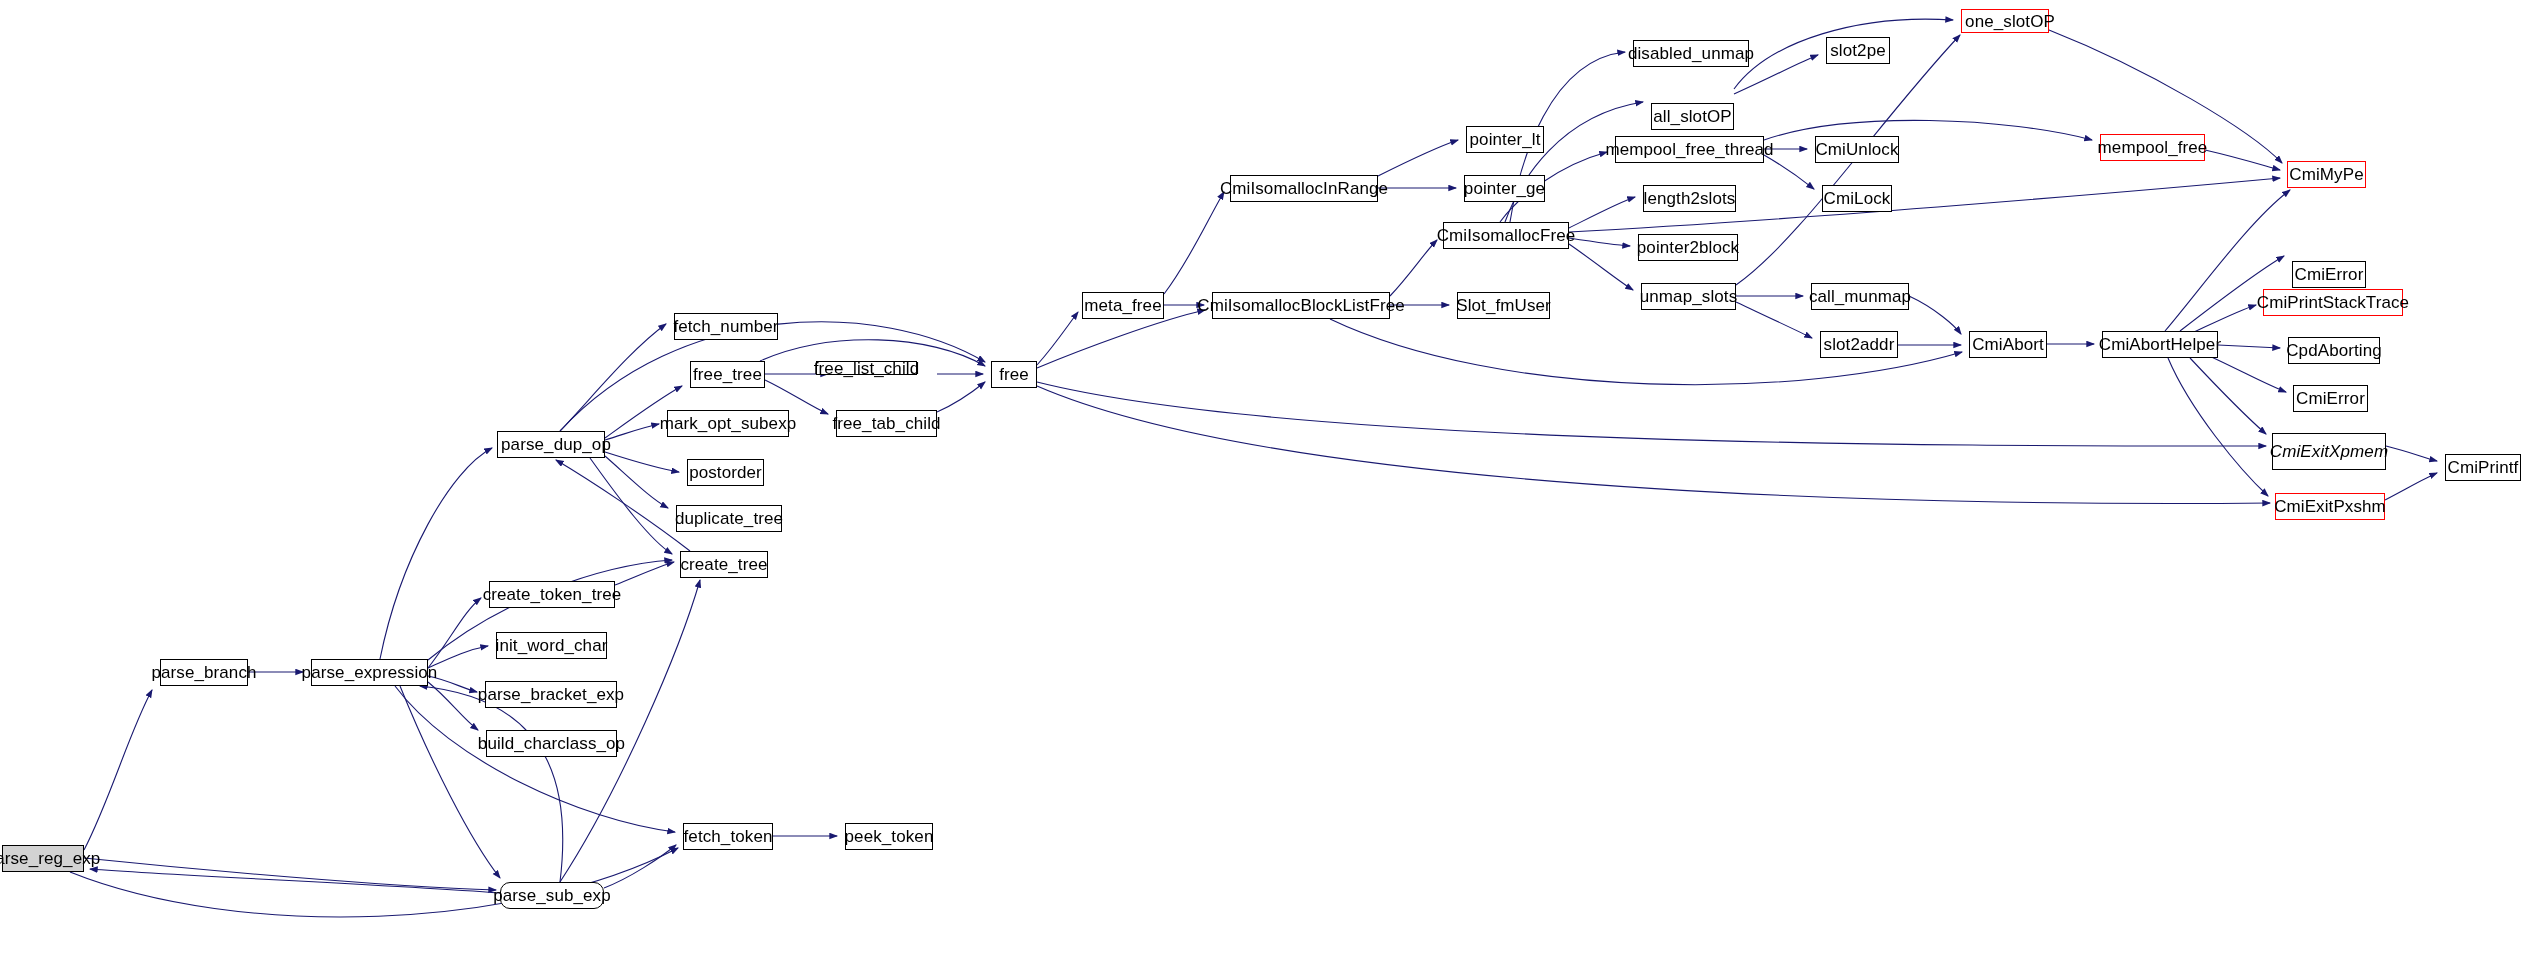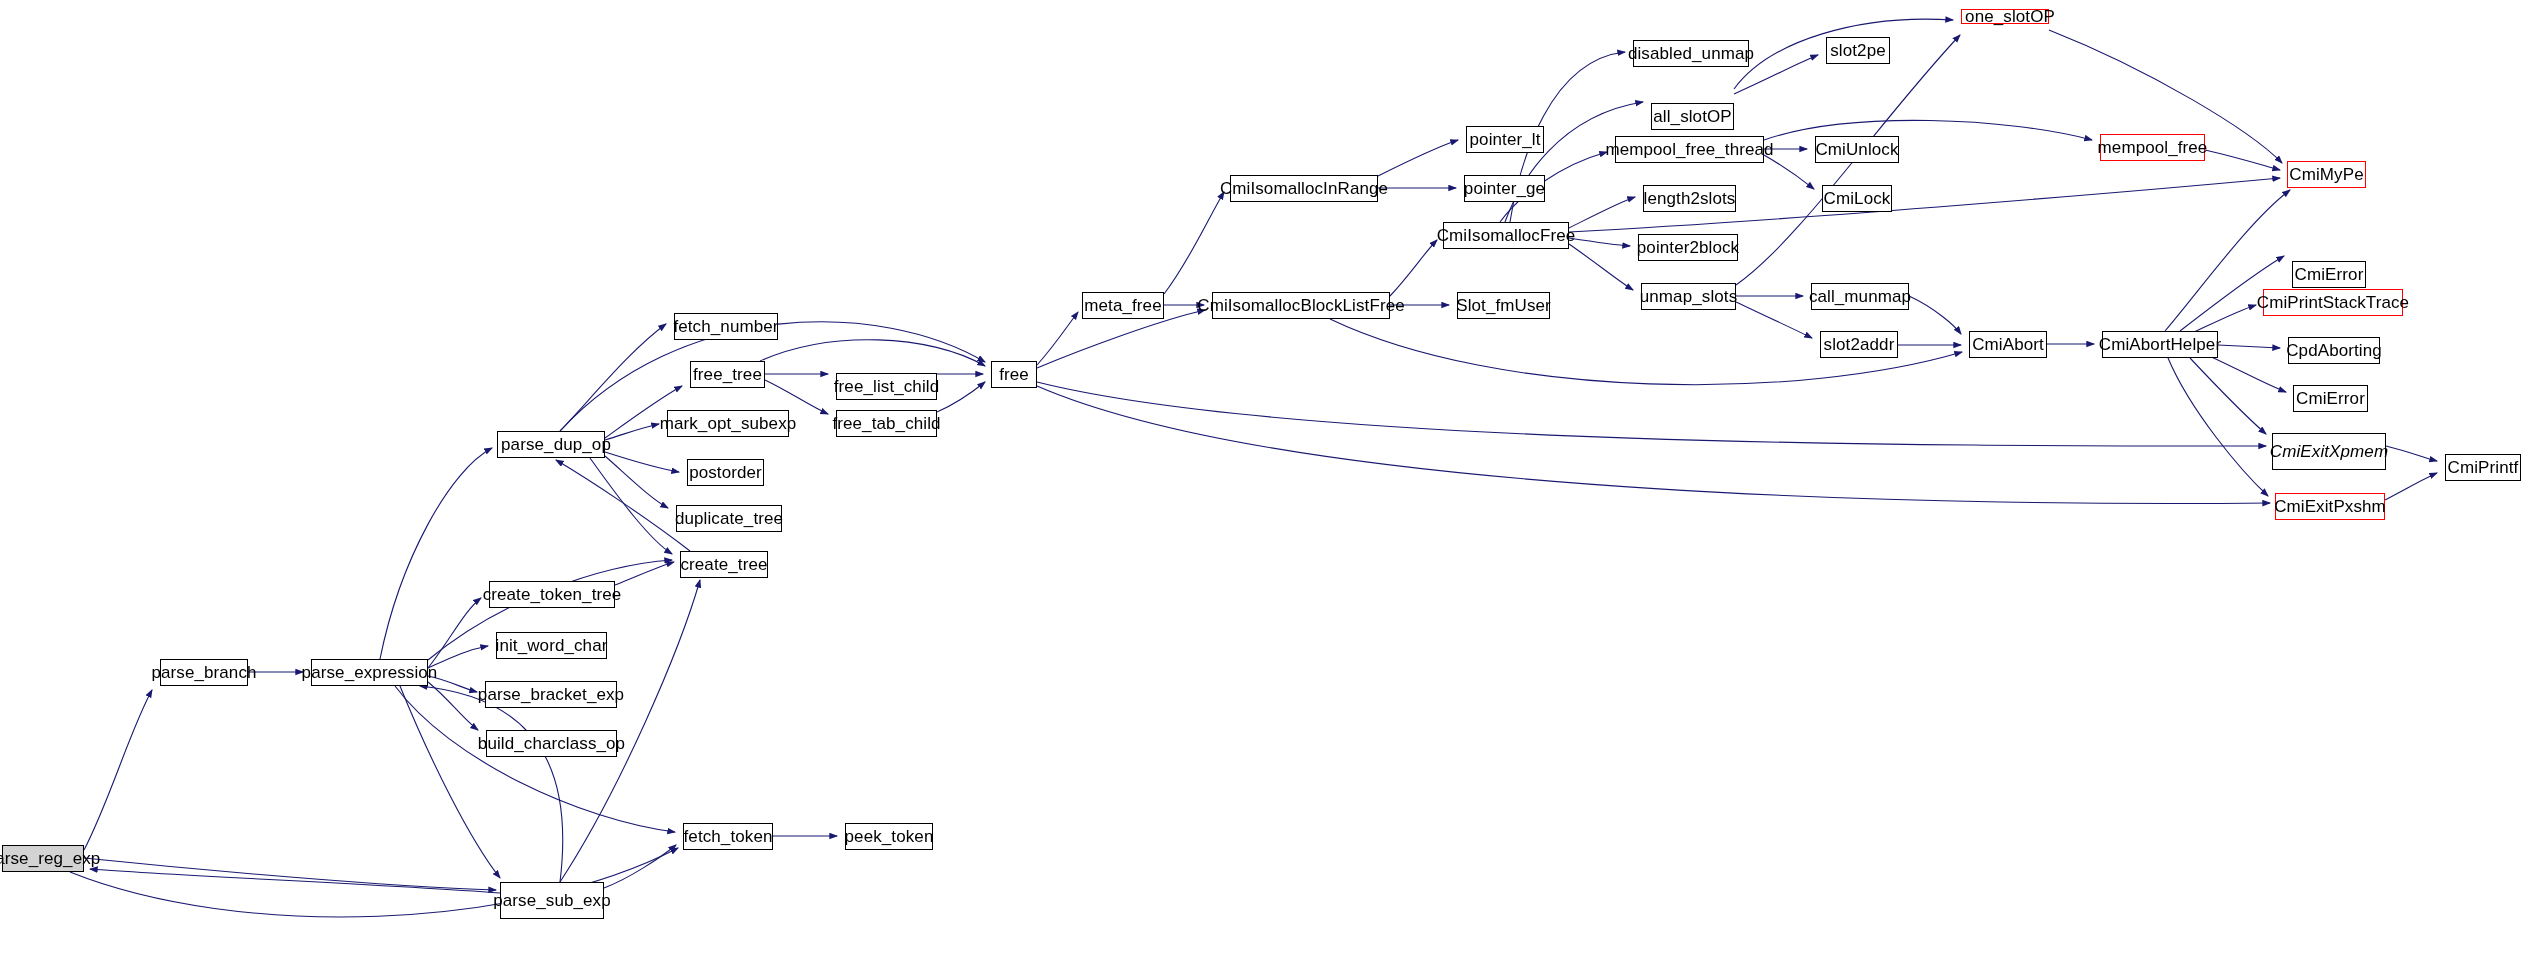--- a/index.html
+++ b/index.html
@@ -118,21 +118,21 @@
   <div id="node-layer">
       <div class="node current" style="left: 2px; top: 845px; width: 82px; height: 27px;">
         <span>parse_reg_exp</span>
       </div>
       <div class="node" style="left: 160px; top: 659px; width: 88px; height: 27px;">
         <span>parse_branch</span>
       </div>
       <div class="node" style="left: 311px; top: 659px; width: 117px; height: 27px;">
         <span>parse_expression</span>
       </div>
-      <div class="node" style="left: 500px; top: 882px; width: 104px; height: 37px;">
+      <div class="node" style="left: 500px; top: 882px; width: 104px; height: 27px; border-radius: 10px;">
         <span>parse_sub_exp</span>
       </div>
       <div class="node" style="left: 683px; top: 823px; width: 90px; height: 27px;">
         <span>fetch_token</span>
       </div>
       <div class="node" style="left: 845px; top: 823px; width: 88px; height: 27px;">
         <span>peek_token</span>
       </div>
       <div class="node" style="left: 489px; top: 581px; width: 126px; height: 27px;">
         <span>create_token_tree</span>
@@ -160,21 +160,21 @@
       </div>
       <div class="node" style="left: 667px; top: 410px; width: 122px; height: 27px;">
         <span>mark_opt_subexp</span>
       </div>
       <div class="node" style="left: 687px; top: 459px; width: 77px; height: 27px;">
         <span>postorder</span>
       </div>
       <div class="node" style="left: 676px; top: 505px; width: 106px; height: 27px;">
         <span>duplicate_tree</span>
       </div>
-      <div class="node" style="left: 836px; top: 361px; width: 101px; height: 27px; margin-top: 12px;">
+      <div class="node" style="left: 816px; top: 361px; width: 101px; height: 14px;">
         <span>free_list_child</span>
       </div>
       <div class="node" style="left: 836px; top: 410px; width: 101px; height: 27px;">
         <span>free_tab_child</span>
       </div>
       <div class="node" style="left: 991px; top: 361px; width: 46px; height: 27px;">
         <span>free</span>
       </div>
       <div class="node" style="left: 1082px; top: 292px; width: 82px; height: 27px;">
         <span>meta_free</span>
@@ -217,21 +217,21 @@
       </div>
       <div class="node" style="left: 1651px; top: 89px; width: 83px; height: 27px; margin-top: 14px;">
         <span>all_slotOP</span>
       </div>
       <div class="node" style="left: 1633px; top: 40px; width: 116px; height: 27px;">
         <span>disabled_unmap</span>
       </div>
       <div class="node" style="left: 1826px; top: 37px; width: 64px; height: 27px;">
         <span>slot2pe</span>
       </div>
-      <div class="node red" style="left: 1961px; top: 9px; width: 88px; height: 15px; padding-left: 10px;">
+      <div class="node red" style="left: 1961px; top: 9px; width: 88px; height: 24px; padding-left: 10px;">
         <span>one_slotOP</span>
       </div>
       <div class="node red" style="left: 2100px; top: 134px; width: 105px; height: 27px;">
         <span>mempool_free</span>
       </div>
       <div class="node" style="left: 1811px; top: 283px; width: 98px; height: 27px;">
         <span>call_munmap</span>
       </div>
       <div class="node" style="left: 1820px; top: 331px; width: 78px; height: 27px;">
         <span>slot2addr</span>

